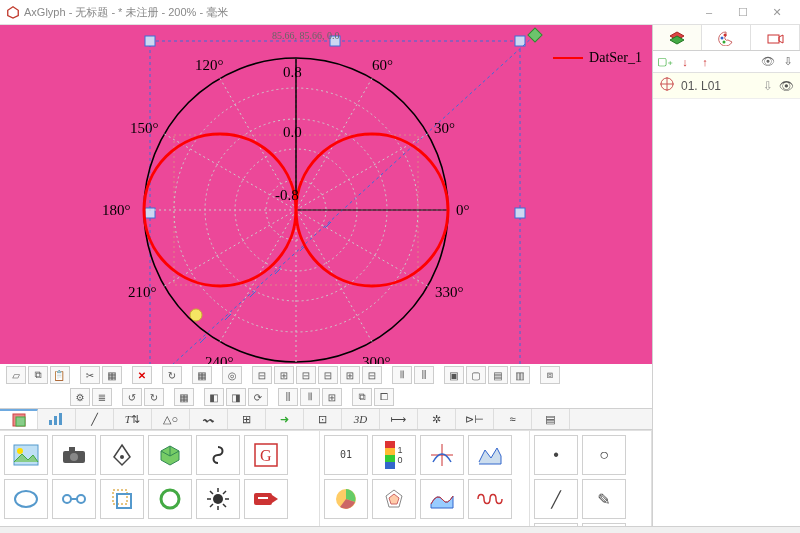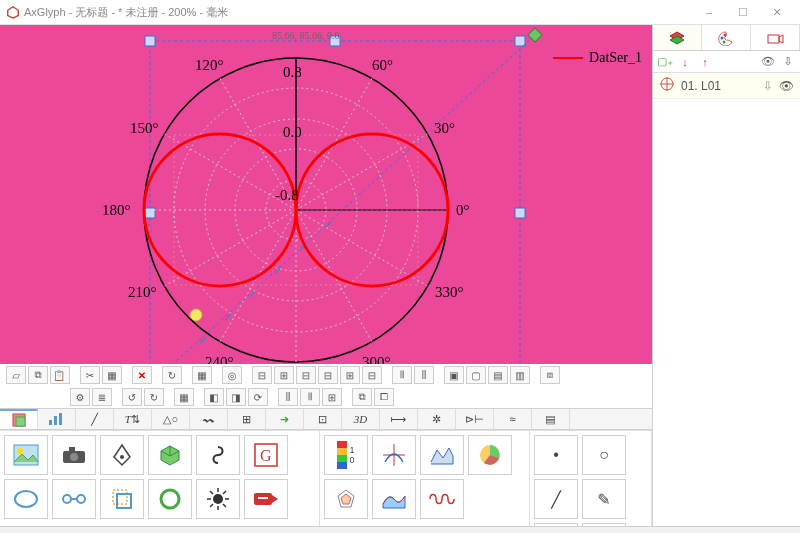--- a/index.html
+++ b/index.html
@@ -306,20 +306,23 @@
         <div class="pal">
             <svg width="28" height="20">
               <rect x="2" y="4" width="18" height="12" rx="2" fill="#c33"></rect>
               <rect x="6" y="8" width="10" height="2" fill="#fff"></rect>
               <path d="M20 6 L26 10 L20 14" fill="#c33"></path>
             </svg>
           </div>
       </div>
       <div class="palette-group" style="width:210px">
         <div class="pal">
+            <span style="font-family:monospace; font-size:10px; line-height:1">01</span>
+          </div>
+        <div class="pal">
             <svg width="10" height="28">
               <rect x="0" y="0" width="10" height="7" fill="#d33"></rect>
               <rect x="0" y="7" width="10" height="7" fill="#fb3"></rect>
               <rect x="0" y="14" width="10" height="7" fill="#3c3"></rect>
               <rect x="0" y="21" width="10" height="7" fill="#36c"></rect>
             </svg>
             <span style="font-size:9px;margin-left:2px">1<br>0</span>
           </div>
         <div class="pal">
             <svg width="26" height="26">

